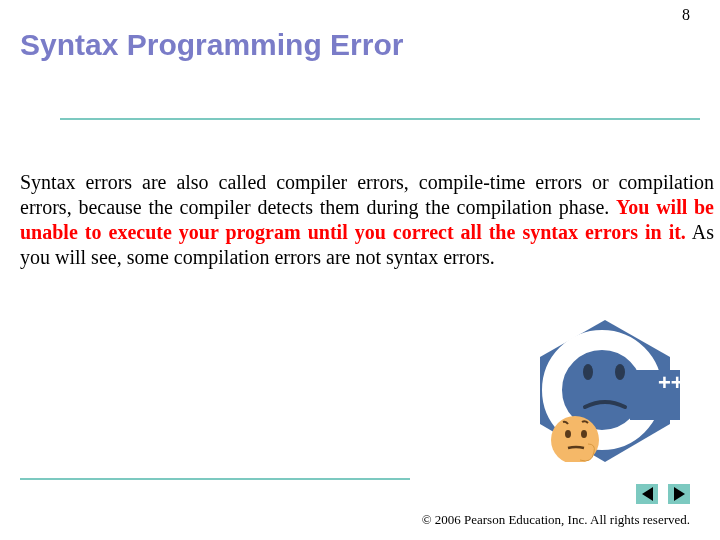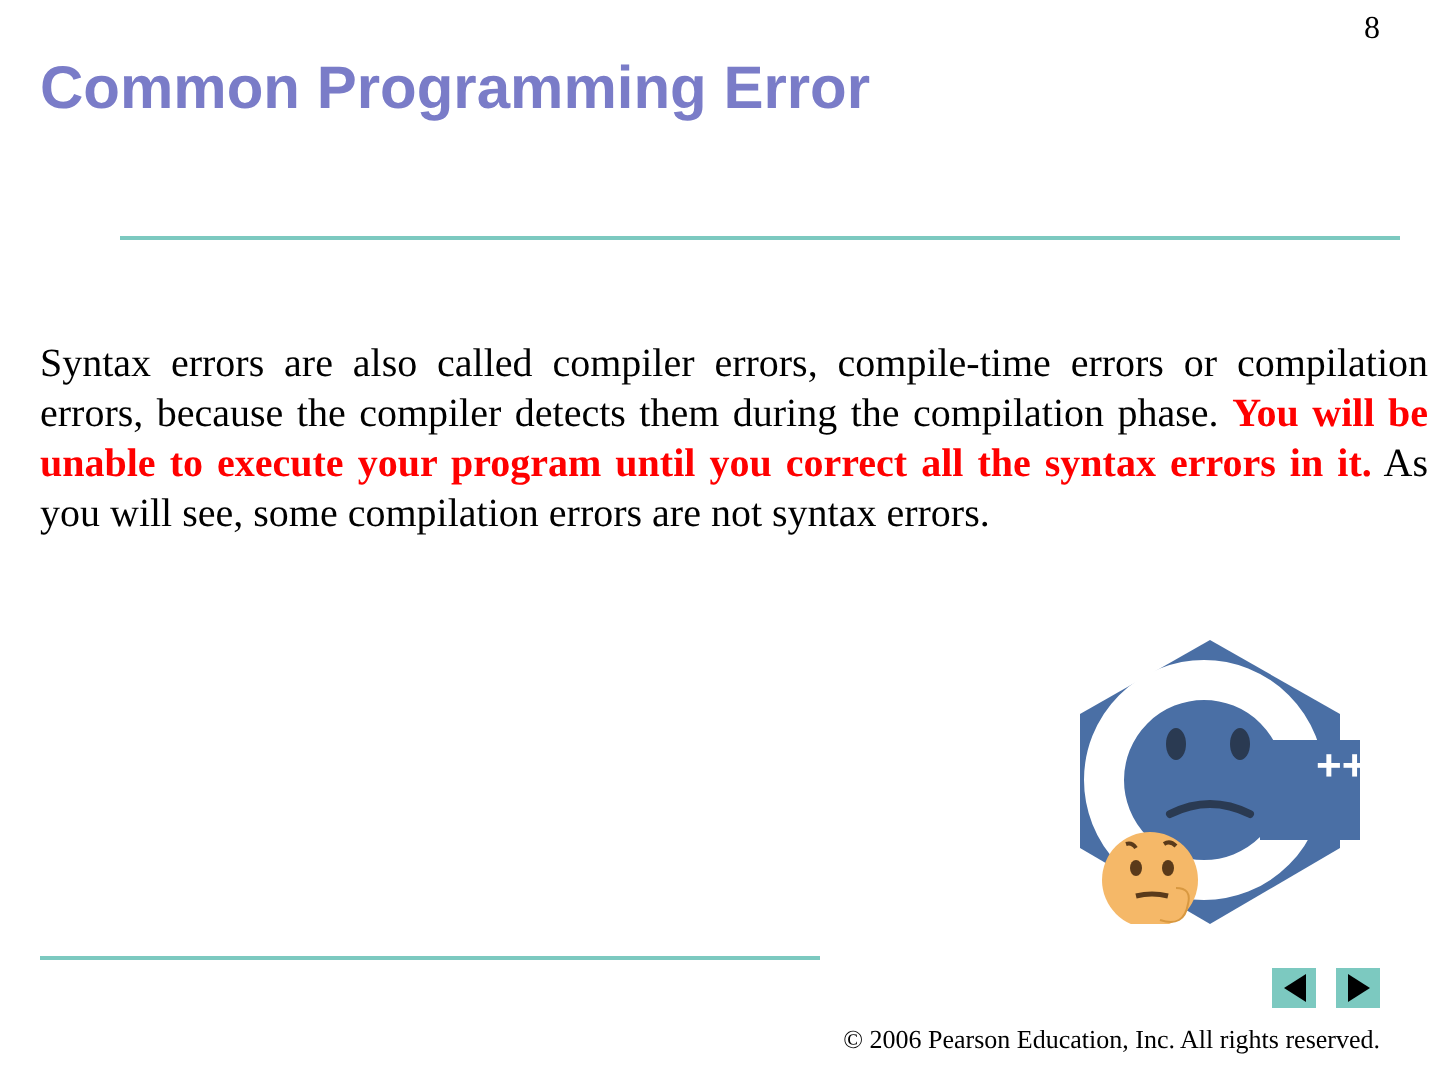--- a/index.html
+++ b/index.html
@@ -98,21 +98,21 @@
     border-top: 7px solid transparent;
     border-bottom: 7px solid transparent;
     border-left: 11px solid #000;
   }
 </style>
 </head>
 <body>
 
 <div class="page-number">8</div>
 
-<div class="title">Common Programming Error</div>
+<div class="title">Syntax Programming Error</div>
 
 <div class="divider-top"></div>
 
 <div class="body-text">
   <span>Syntax errors are also called compiler errors, compile-time errors or compilation errors, because the compiler detects them during the compilation phase. </span><span class="emph">You will be unable to execute your program until you correct all the syntax errors in it.</span><span> As you will see, some compilation errors are not syntax errors.</span>
 </div>
 
 <div class="illustration">
   <svg viewBox="0 0 170 150" width="170" height="150">
     <polygon points="85,8 150,45 150,112 85,150 20,112 20,45" fill="#4a6fa5"></polygon>

